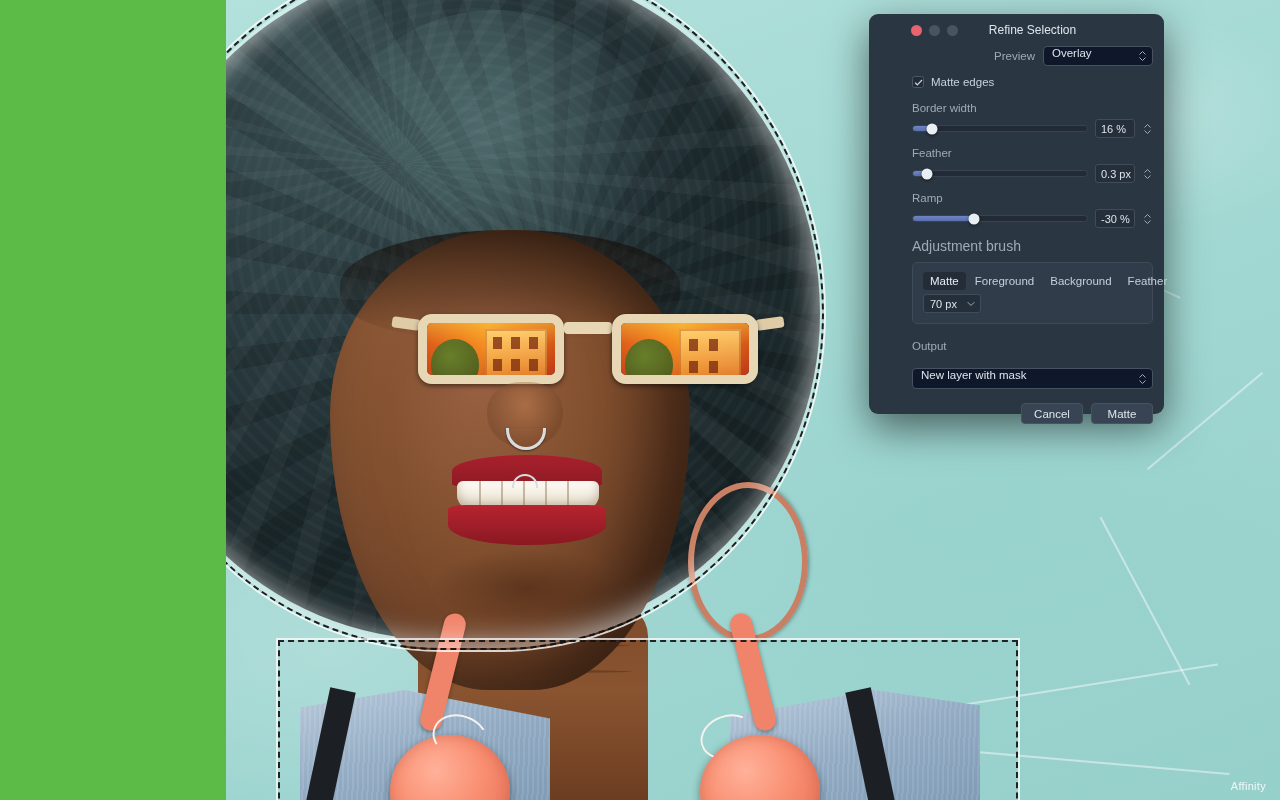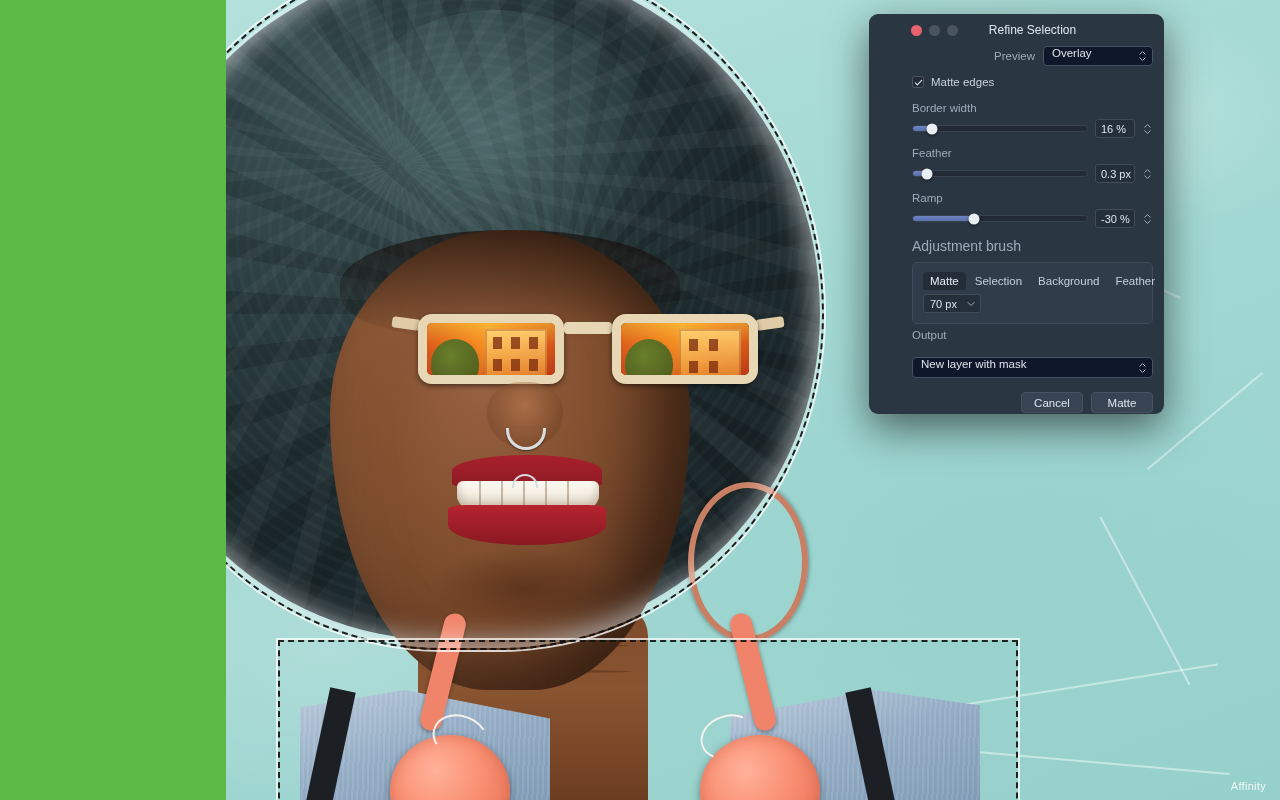--- a/index.html
+++ b/index.html
@@ -323,21 +323,21 @@
   .seg.active { background:#232c37; color:#e6edf3; }
 
   .brush-size {
     position:relative; width:58px; height:19px; background:#252f3b;
     border:.5px solid #414c59; border-radius:3px;
     display:flex; align-items:center; padding:0 16px 0 6px;
     color:#dbe3ea; font-size:11px;
   }
   .bs-chev { position:absolute; right:5px; top:50%; transform:translateY(-50%); line-height:0; }
 
-  .output-label { color:#9dabb8; margin:5px 0 5px; font-size:11.5px; }
+  .output-label { color:#9dabb8; margin:16px 0 5px; font-size:11.5px; }
   .select.output-sel { width:100%; height:21px;margin-top:16px; }
 
   .btn-row {
     display:flex; justify-content:flex-end; gap:8px; margin-top:14px;
   }
   .btn {
     min-width:62px; height:21px; border-radius:4px;
     background:#384453; border:.5px solid #47535f;
     display:flex; align-items:center; justify-content:center;
     color:#dde5ec; font-size:11.5px;
@@ -546,21 +546,21 @@
           </div>
         </div>
 
       </div>
 
       <div class="section-label">Adjustment brush</div>
 
       <div class="brush-box">
         <div class="seg-group">
           <div class="seg active">Matte</div>
-          <div class="seg">Selection</div>
+          <div class="seg">Foreground</div>
           <div class="seg">Background</div>
           <div class="seg">Feather</div>
         </div>
         <div class="brush-size">
           <span>70 px</span>
           <span class="bs-chev">
             <svg width="8" height="5" viewBox="0 0 8 5">
                 <path d="M.7.7L4 4 7.3.7" fill="none" stroke="#9dabb8" stroke-width="1"></path>
               </svg>
           </span>

